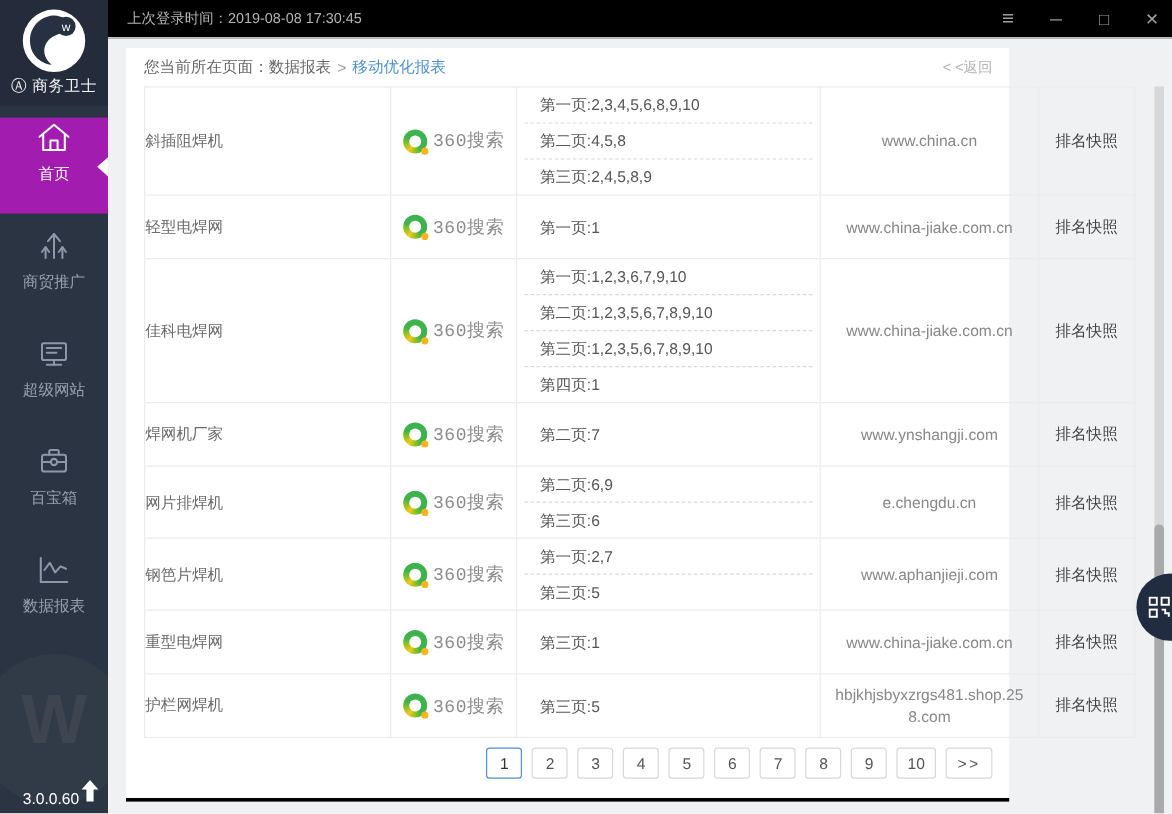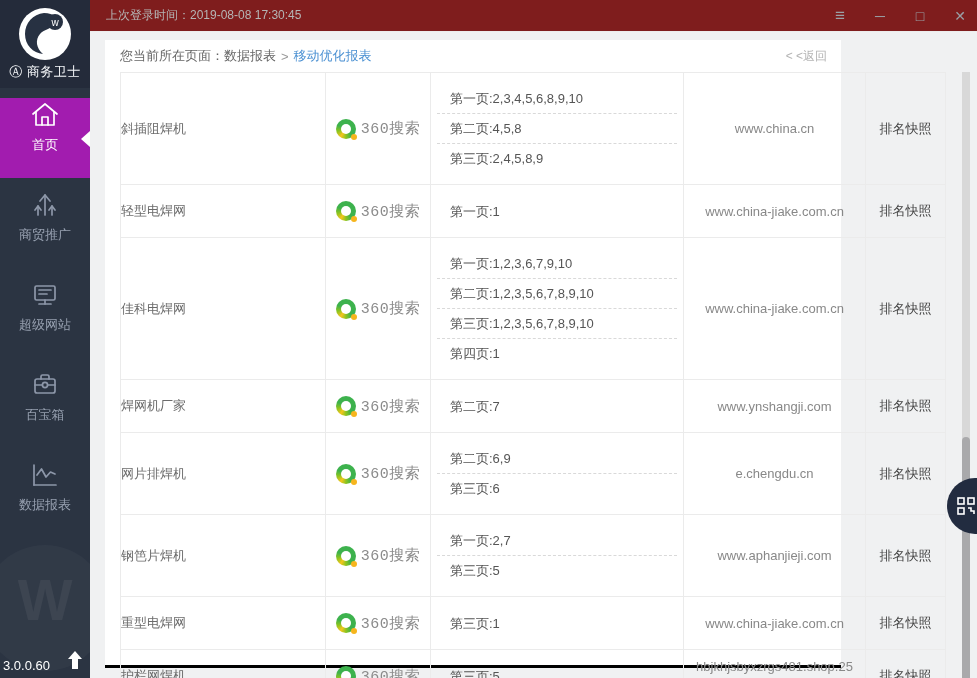--- a/index.html
+++ b/index.html
@@ -17,25 +17,25 @@
   .nav-item .nav-label { display:block; margin-top:4px; font-size:13px; }
   .nav-item.active { background:#a21caf; color:#ffffff; }
   .nav-item.active .nav-icon { color:#ffffff; }
   .nav-item.active::after { content:""; position:absolute; right:0; top:33px; width:0; height:0;
       border:8px solid transparent; border-right:9px solid #ffffff; border-left:none; }
   .wm-circle { position:absolute; left:-18px; top:545px; width:126px; height:126px; border-radius:50%;
       background:rgba(255,255,255,0.03); }
   .wm-letter { position:absolute; left:0; top:566px; width:90px; text-align:center; font-size:58px; font-weight:bold;
       color:rgba(255,255,255,0.06); }
   .version-row { position:absolute; left:0; bottom:2px; width:90px; height:26px; }
-  .version-text { position:absolute; left:3px; bottom:3px; color:#ffffff; font-size:13px;text-align:right; }
+  .version-text { position:absolute; left:19px; bottom:3px; color:#ffffff; font-size:13px;text-align:right; }
   .update-arrow { position:absolute; right:7px; bottom:2px; cursor:pointer; }
 
   
-  .titlebar { position:absolute; left:90px; top:0; width:887px; height:32px; background:#7f1d1d;
+  .titlebar { position:absolute; left:90px; top:0; width:887px; height:32px; background:#000000;
       border-bottom:1px solid #ededed; display:flex; align-items:center; z-index:20; }
   .last-login { margin-left:16px; color:#b5b5b5; font-size:12px; }
   .win-controls { margin-left:auto; display:flex; align-items:center; gap:22px; padding-right:8px; color:#9aa0a6; }
   .win-btn { width:18px; height:20px; text-align:center; line-height:20px; font-size:14px; cursor:pointer; }
   .win-btn.menu { font-size:17px; }
 
   
   .card { position:absolute; left:105px; top:40px; width:736px; height:628px; background:#ffffff;
       border-bottom:3px solid #000000; z-index:5; }
   .breadcrumb-row { height:32px; display:flex; align-items:center; padding:0 14px 0 15px; font-size:13px; }
@@ -49,21 +49,21 @@
   table.rank td { border:1px solid #ebebeb; vertical-align:middle; }
   table.rank tr { height:53px; }
   .td-keyword { color:#6b6b6b; }
   .td-engine { text-align:right;font-family:Liberation Mono, monospace; }
   .engine-wrap { display:flex; align-items:center; justify-content:center; gap:5px; }
   .ring360 { position:relative; width:20px; height:20px; border-radius:50%; flex:0 0 auto;
       background:conic-gradient(#3db24d 0deg 140deg,#8cc41f 180deg,#f6c51d 215deg,#8cc41f 255deg,#3db24d 295deg 360deg); }
   .ring360::before { content:""; position:absolute; left:5px; top:5px; width:10px; height:10px; border-radius:50%; background:#ffffff; }
   .ring360::after { content:""; position:absolute; right:-1px; bottom:-1px; width:6px; height:6px; border-radius:50%; background:#f6b51d; }
   .engine-label { color:#8b8b8b; font-size:15px; letter-spacing:0.5px; }
-  .td-pages { padding:11px 6px; }
+  .td-pages { padding:0 6px; }
   .page-line { line-height:29px; padding-left:13px; color:#555; }
   .page-line:not(:last-child) { border-bottom:1px dashed #d9d9d9; }
   .td-url { text-align:center; color:#888; padding:4px 10px; word-break:break-all; line-height:19px; }
   .td-action { text-align:center; color:#424242; cursor:pointer; }
 
   
   .pagination { height:42px; display:flex; align-items:center; justify-content:flex-end; gap:8px; padding-right:14px; }
   .page-btn { min-width:30px; height:26px; padding:0 8px; background:#ffffff; border:1px solid #d8d8d8; border-radius:3px;
       color:#555; font-size:13px; font-family:inherit; cursor:pointer; }
   .page-btn.active { border-color:#4a90d2; color:#333; }

